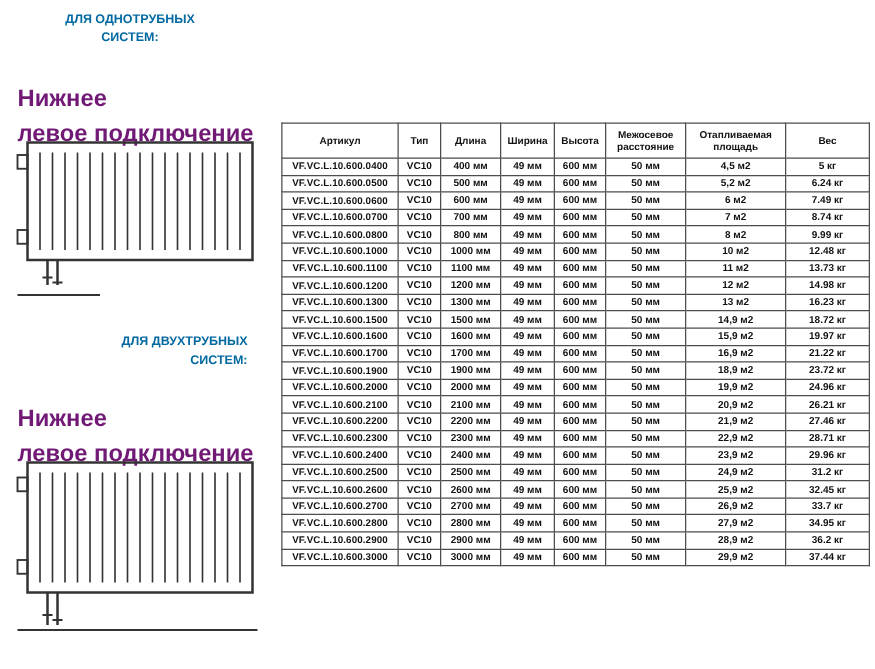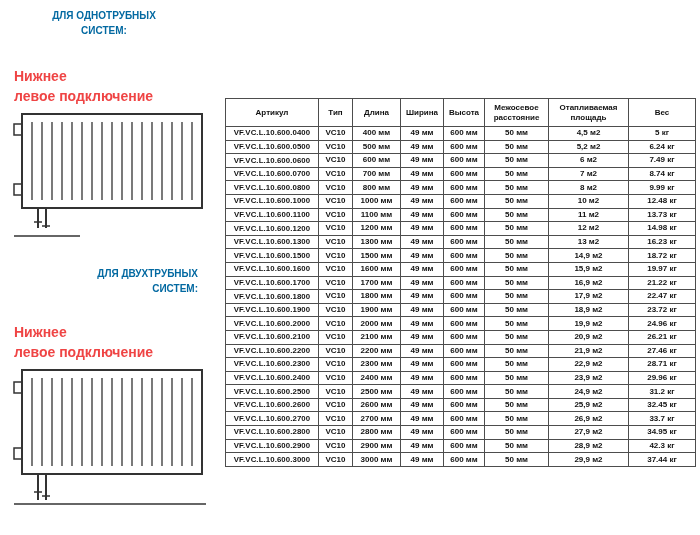--- a/index.html
+++ b/index.html
@@ -20,24 +20,24 @@
     width: 188px;
     font-size: 10px;
     font-weight: bold;
     line-height: 1.5;
     text-align: center;
     color: #0369a1;
     white-space: pre-line;
   }
   .section-subtitle {
     position: absolute;
-    font-size: 14px;
+    font-size: 19px;
     font-weight: bold;
     line-height: 1.45;
-    color: #ef4444;
+    color: #701a75;
     white-space: pre-line;
   }
   .diagram { position: absolute; }
   .diagram svg { display: block; }
 
   
   .table-wrap {
     position: absolute;
     left: 225px;
     top: 88px;
@@ -252,30 +252,20 @@
             <td class="art">VF.VC.L.10.600.1700</td>
             <td>VC10</td>
             <td>1700 мм</td>
             <td>49 мм</td>
             <td>600 мм</td>
             <td>50 мм</td>
             <td>16,9 м2</td>
             <td>21.22 кг</td>
           </tr>
           <tr>
-            <td class="art">VF.VC.L.10.600.1800</td>
-            <td>VC10</td>
-            <td>1800 мм</td>
-            <td>49 мм</td>
-            <td>600 мм</td>
-            <td>50 мм</td>
-            <td>17,9 м2</td>
-            <td>22.47 кг</td>
-          </tr>
-          <tr>
             <td class="art">VF.VC.L.10.600.1900</td>
             <td>VC10</td>
             <td>1900 мм</td>
             <td>49 мм</td>
             <td>600 мм</td>
             <td>50 мм</td>
             <td>18,9 м2</td>
             <td>23.72 кг</td>
           </tr>
           <tr>
@@ -369,21 +359,21 @@
             <td>34.95 кг</td>
           </tr>
           <tr>
             <td class="art">VF.VC.L.10.600.2900</td>
             <td>VC10</td>
             <td>2900 мм</td>
             <td>49 мм</td>
             <td>600 мм</td>
             <td>50 мм</td>
             <td>28,9 м2</td>
-            <td>42.3 кг</td>
+            <td>36.2 кг</td>
           </tr>
           <tr>
             <td class="art">VF.VC.L.10.600.3000</td>
             <td>VC10</td>
             <td>3000 мм</td>
             <td>49 мм</td>
             <td>600 мм</td>
             <td>50 мм</td>
             <td>29,9 м2</td>
             <td>37.44 кг</td>

